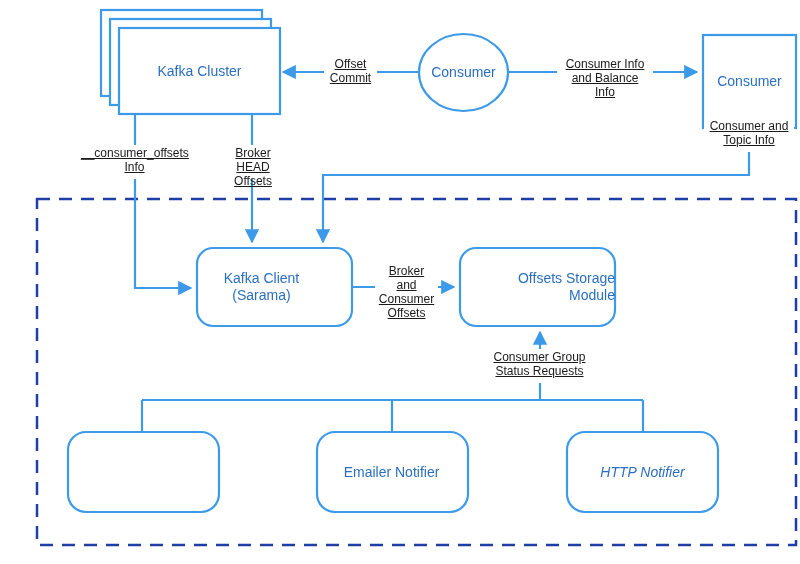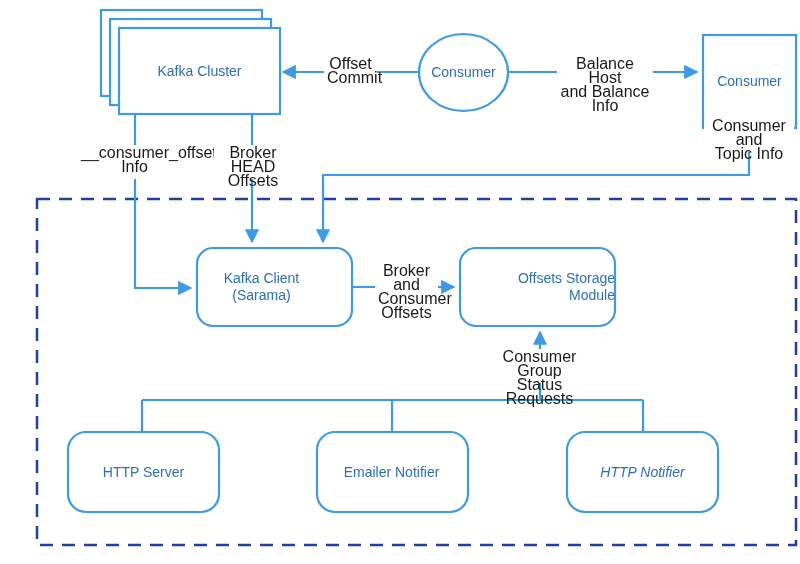--- a/index.html
+++ b/index.html
@@ -33,27 +33,28 @@
     line-height: 17px;
     text-align: center;
     white-space: pre-line;
     pointer-events: none;
     font-family: "Liberation Sans", sans-serif;
   }
   .edge-label {
     position: absolute;
     background: #ffffff;
     color: #1a1a1a;
-    font-size: 16px;
+    font-size: 12px;
     line-height: 14px;
     text-align: center;
     white-space: pre-line;
     padding: 1px 3px;
     box-sizing: border-box;
     font-family: "Liberation Sans", sans-serif;
+    text-decoration: underline;
   }
   .hit {
     position: absolute;
     background: transparent;
   }
 </style>
 </head>
 <body>
 
 <div id="canvas">
@@ -111,30 +112,29 @@
   <div class="node-label" style="left:396px; top:64px; width:89px;">Consumer</div>
 
   <div class="node-label" style="left:680px; top:73px; width:93px;">Consumer</div>
 
   <div class="node-label" style="left:174px; top:270px; width:129px;">Kafka Client
 (Sarama)</div>
 
   <div class="node-label" style="left:437px; top:270px; width:155px;text-align:right;">Offsets Storage
 Module</div>
 
-  <div class="node-label" style="left:45px; top:464px; width:151px;">HTTP Server</div>
 
   <div class="node-label" style="left:294px; top:464px; width:149px;">Emailer Notifier</div>
 
   <div class="node-label" style="left:544px; top:464px; width:151px;font-style:italic;">HTTP Notifier</div>
 
   <div class="edge-label" style="left:301px; top:56px; width:53px; height:34px;">Offset
 Commit</div>
 
-  <div class="edge-label" style="left:534px; top:56px; width:96px; height:34px;">Balance Host
+  <div class="edge-label" style="left:534px; top:56px; width:96px; height:34px;">Consumer Info
 and Balance Info</div>
 
   <div class="edge-label" style="left:681px; top:118px; width:90px; height:34px;">Consumer and
 Topic Info</div>
 
   <div class="edge-label" style="left:55px; top:145px; width:113px; height:34px;">__consumer_offsets
 Info</div>
 
   <div class="edge-label" style="left:191px; top:145px; width:78px; height:34px;">Broker HEAD
 Offsets</div>

